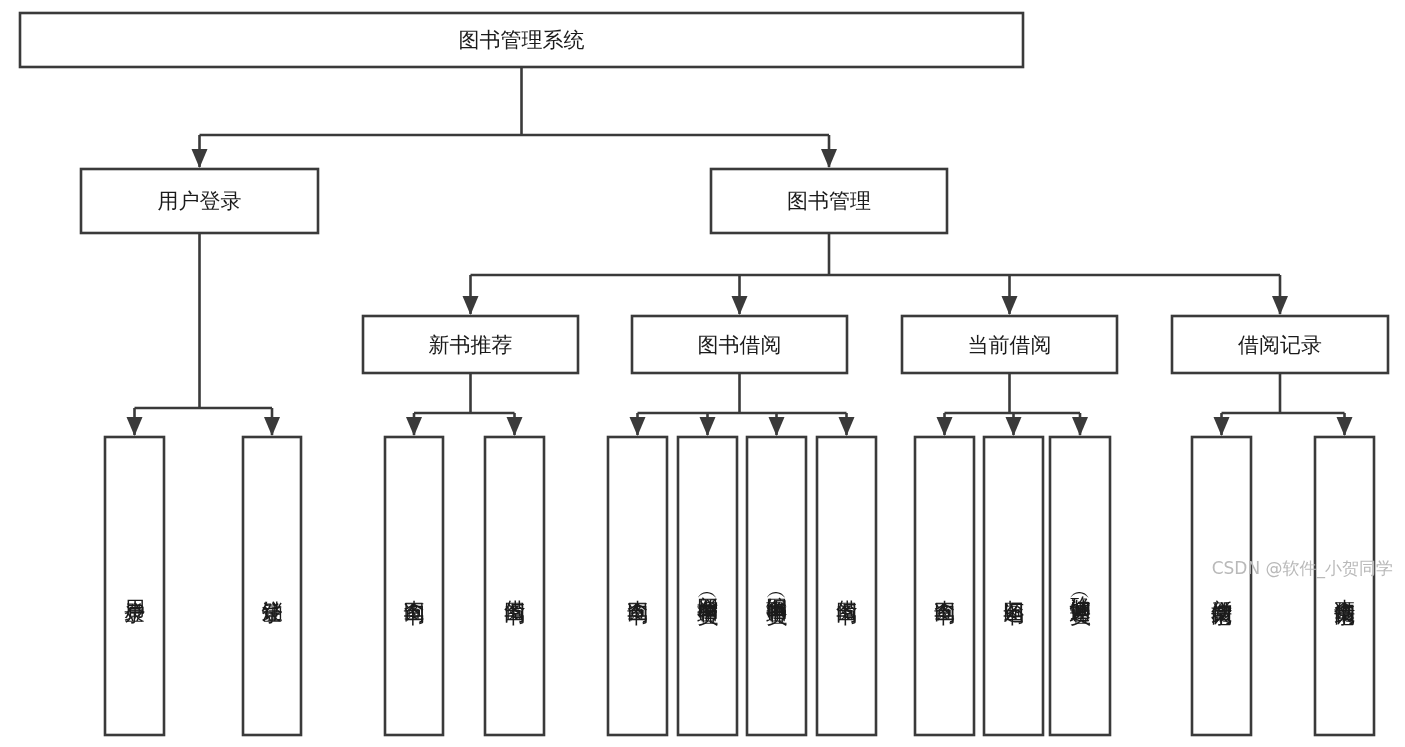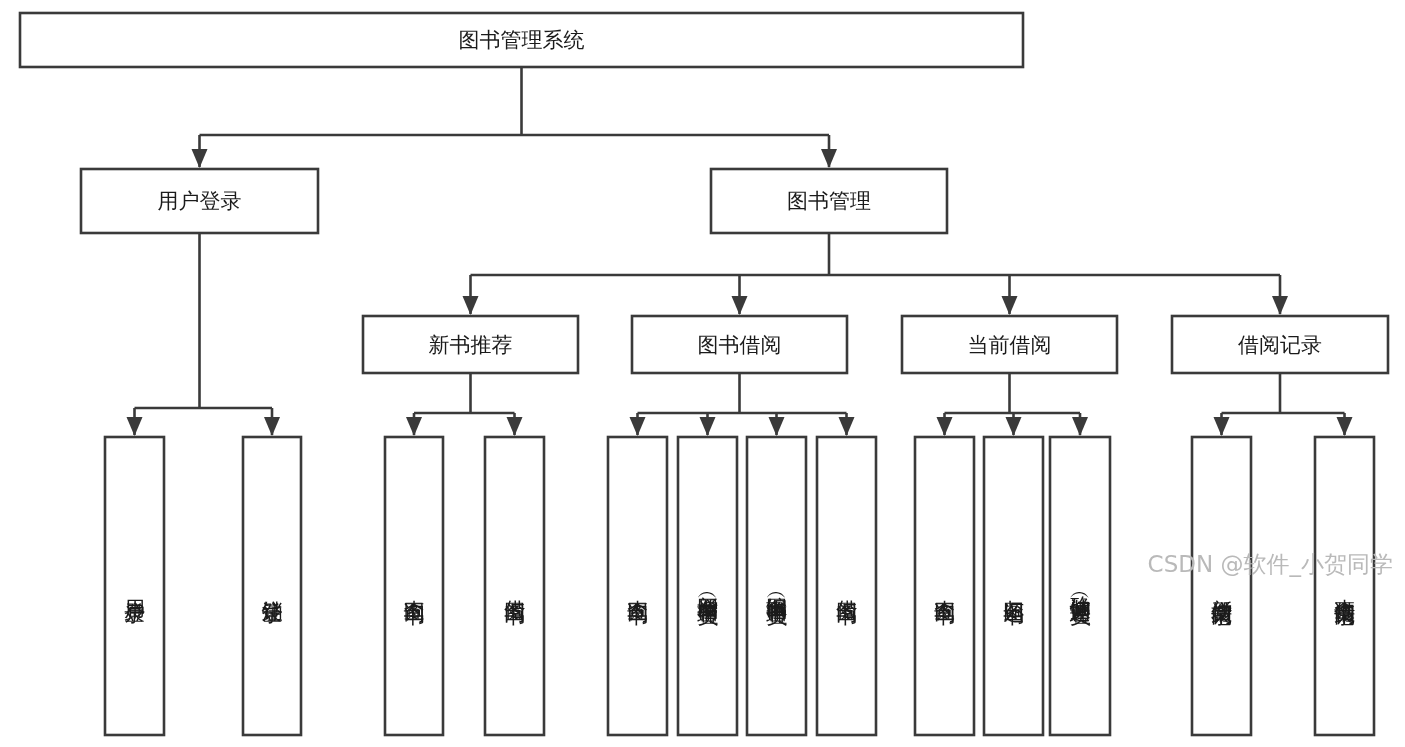--- a/index.html
+++ b/index.html
@@ -60,21 +60,21 @@
     align-items: center;
     justify-content: center;
     white-space: nowrap;
     pointer-events: none;
   }
   .watermark {
     position: absolute;
     right: 12px;
     bottom: 6px;
     font-family: "DejaVu Sans", "Liberation Sans", sans-serif;
-    font-size: 23px;
+    font-size: 17px;
     color: #b9b9b9;
     white-space: nowrap;
   }
 </style>
 </head>
 <body>
 
 <div id="diagram-root">
 
   <svg id="tree-svg" viewBox="0 0 1405 747" xmlns="http://www.w3.org/2000/svg">

